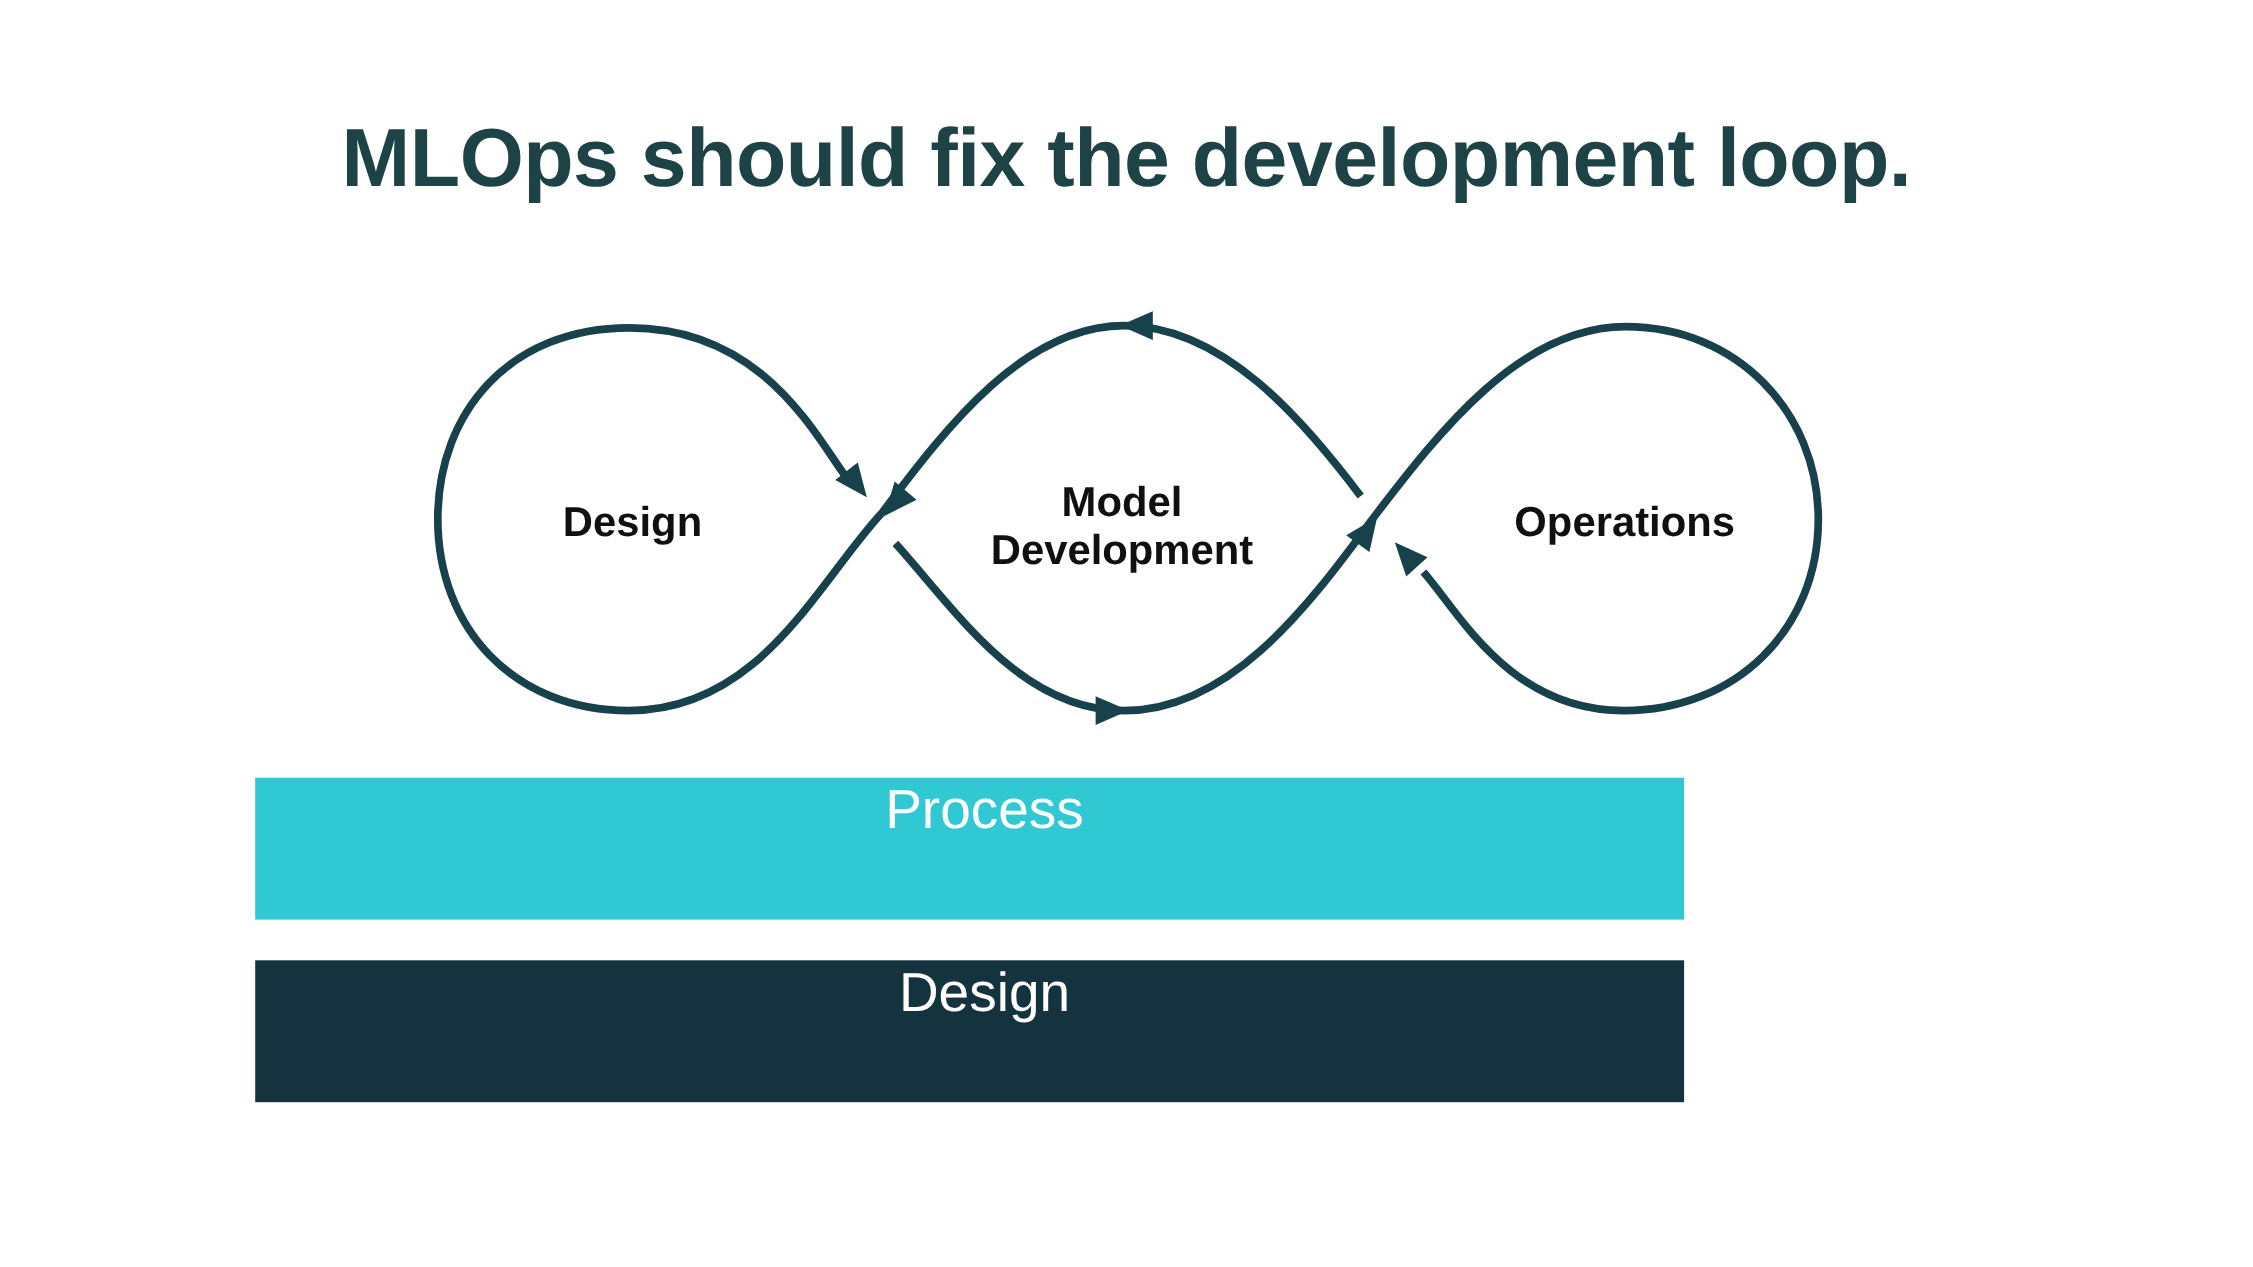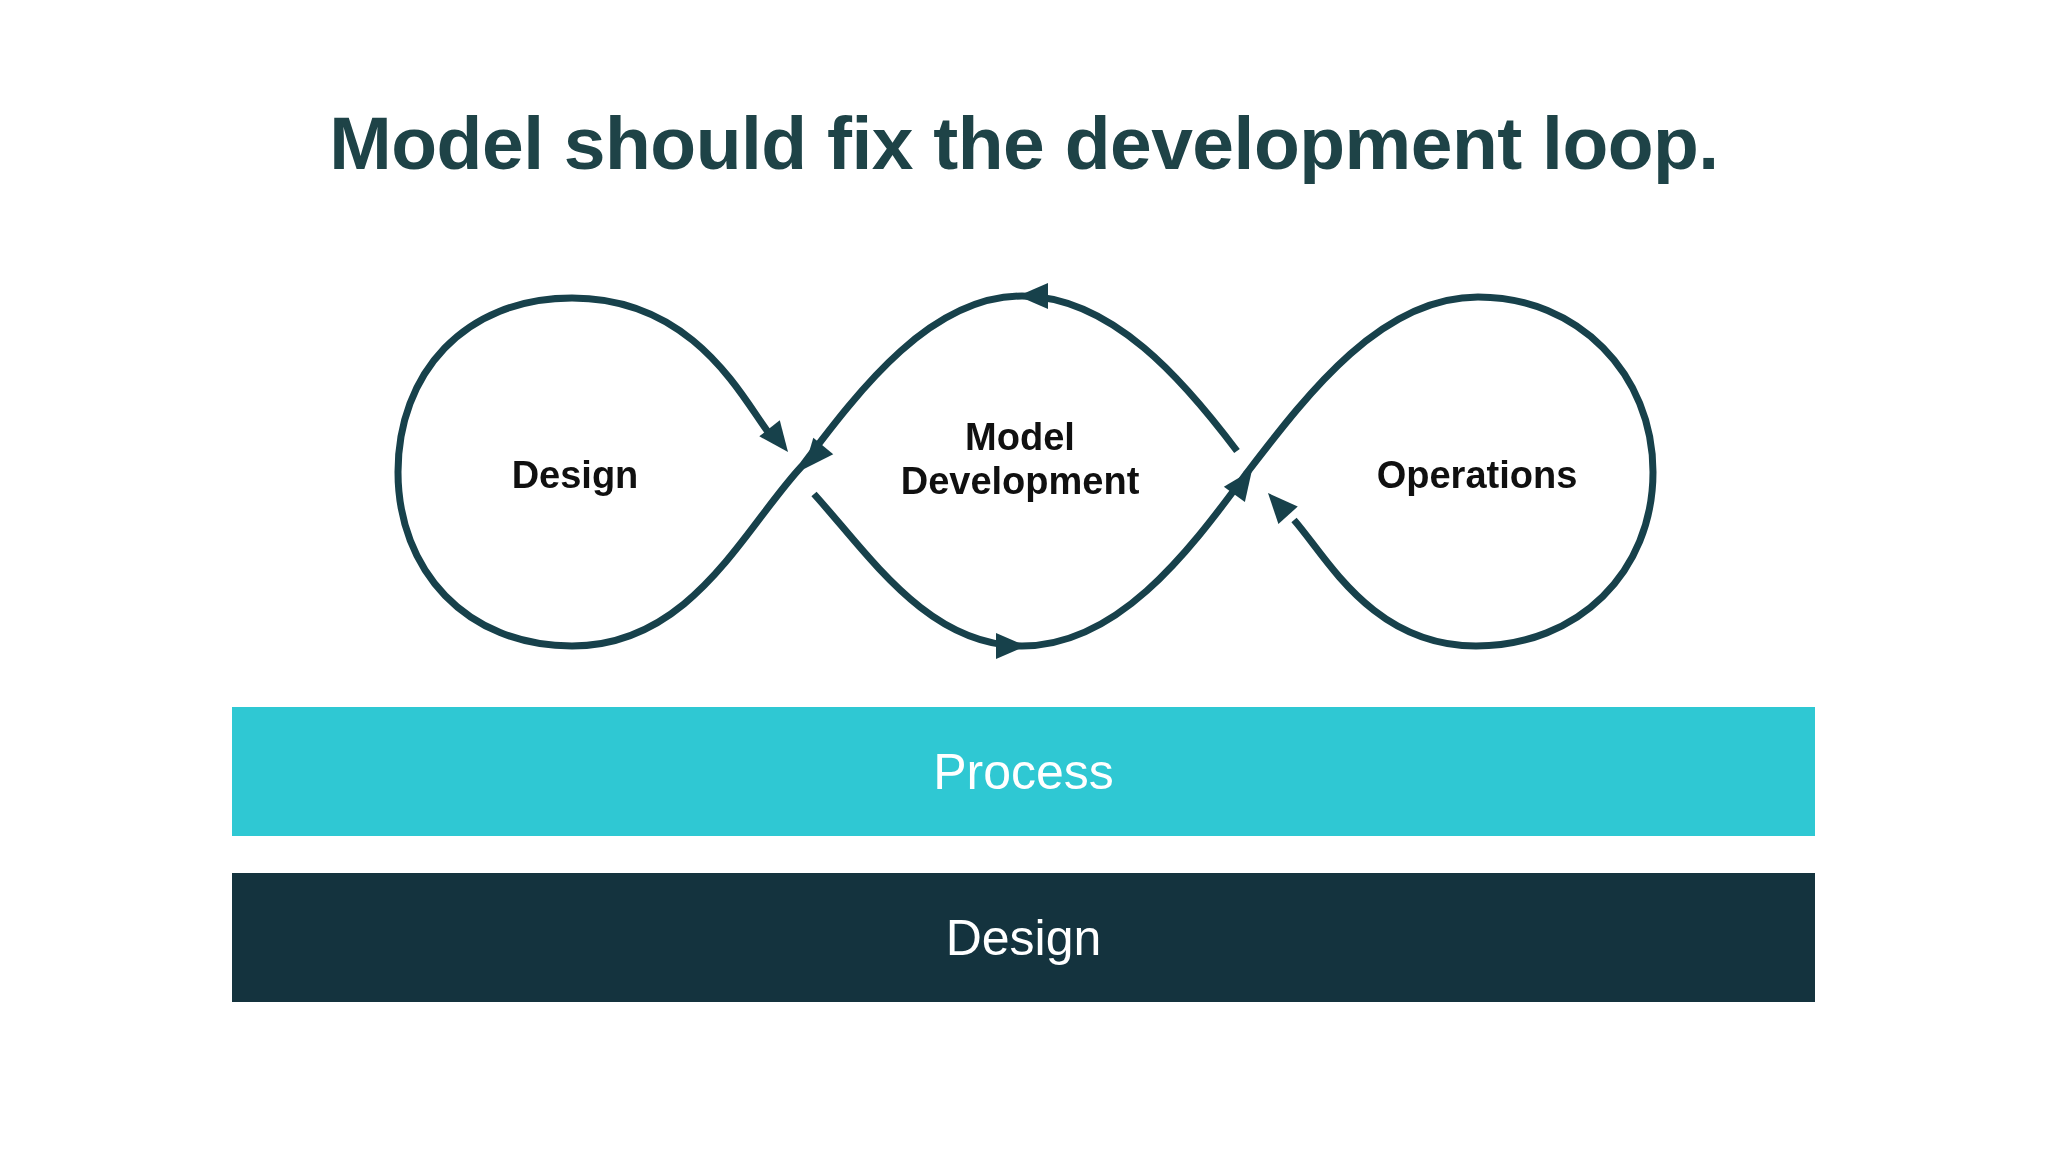--- a/index.html
+++ b/index.html
@@ -43,41 +43,42 @@
   }
   .loop-label {
     position: absolute;
     text-align: center;
     font-size: 38px;
     font-weight: 700;
     line-height: 1.15;
     color: var(--loop-label-text, #101010);
   }
   .loop-label.design     { left: 425px;  top: 454px; width: 300px; }
-  .loop-label.model      { left: 900px;  top: 416px; width: 240px; }
+  .loop-label.model      { left: 900px;  top: 436px; width: 240px; }
   .loop-label.operations { left: 1352px; top: 454px; width: 250px; }
   .layer-bar {
     position: absolute;
     left: 232px;
-    width: 1583px;
+    width: 1272px;
     height: 129px;
     display: flex;
-    align-items: center;
+    align-items: flex-start;
     justify-content: center;
     font-size: 50px;
     font-weight: 400;
     color: var(--bar-text, #ffffff);
+    padding-left: 27px;
   }
   .layer-bar.process { top: 707px; background: var(--process-bar, #2fc8d3); }
   .layer-bar.tooling { top: 873px; background: var(--tooling-bar, #14333e); }
 </style>
 </head>
 <body>
 
-<div class="page-title">Model should fix the development loop.</div>
+<div class="page-title">MLOps should fix the development loop.</div>
 
 <svg class="loop-diagram-svg" viewBox="0 0 2048 1152" xmlns="http://www.w3.org/2000/svg">
 
   <path class="loop-path" d="M 1237 451
            C 1185 382 1112 296 1022 296
            C 932 296 862 386 802 466
            C 744 528 692 646 572 646
            C 466 646 398 570 398 472
            C 398 374 464 298 572 298
            C 692 298 740 394 768 432"></path>

